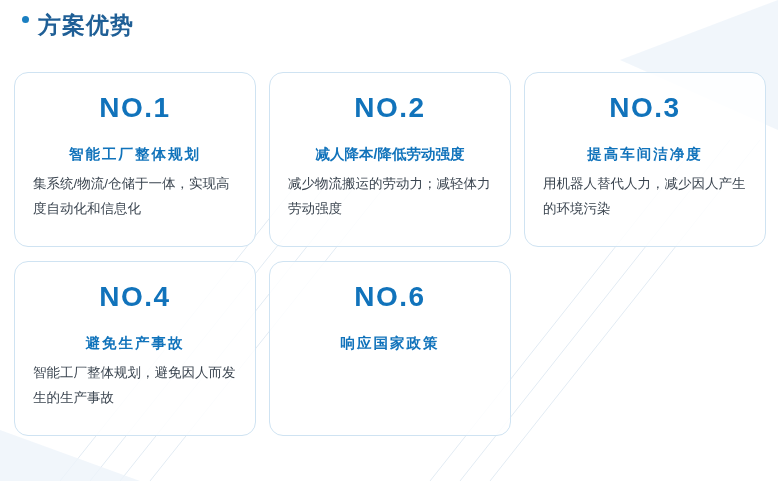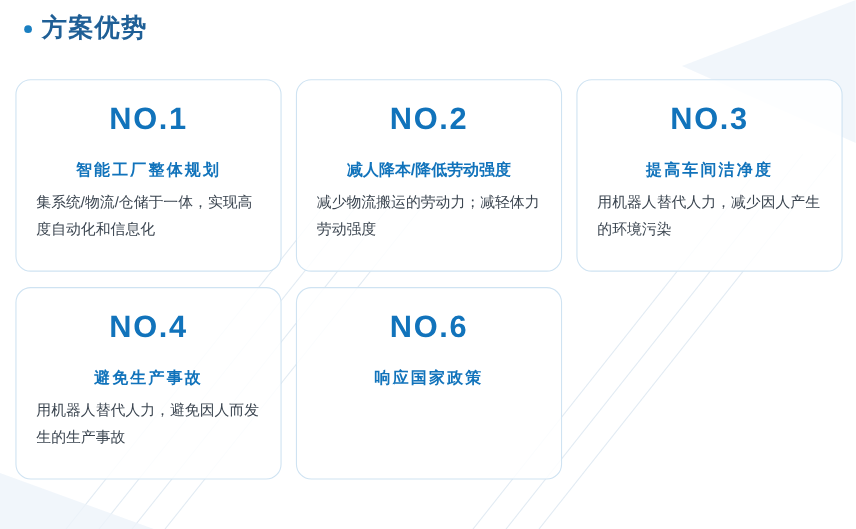--- a/index.html
+++ b/index.html
@@ -28,21 +28,21 @@
     width: 778px;
     height: 481px;
     box-sizing: border-box;
   }
 
   .title-row {
     position: absolute;
     left: 22px;
     top: 14px;
     display: flex;
-    align-items: center;
+    align-items: flex-start;
   }
   .title-dot {
     width: 7px;
     height: 7px;
     border-radius: 50%;
     background: #1a7fc1;
     margin-right: 9px;
     margin-top: 2px;
   }
   .title-text {
@@ -148,21 +148,21 @@
 
     <div class="card">
       <div class="card-no">NO.3</div>
       <div class="card-sub">提高车间洁净度</div>
       <div class="card-desc">用机器人替代人力，减少因人产生的环境污染</div>
     </div>
 
     <div class="card">
       <div class="card-no">NO.4</div>
       <div class="card-sub">避免生产事故</div>
-      <div class="card-desc">用机器人替代人力，避免因人而发生的生产事故</div>
+      <div class="card-desc">智能工厂整体规划，避免因人而发生的生产事故</div>
     </div>
 
 
     <div class="card">
       <div class="card-no">NO.6</div>
       <div class="card-sub">响应国家政策</div>
     </div>
 
   </div>
 </div>

